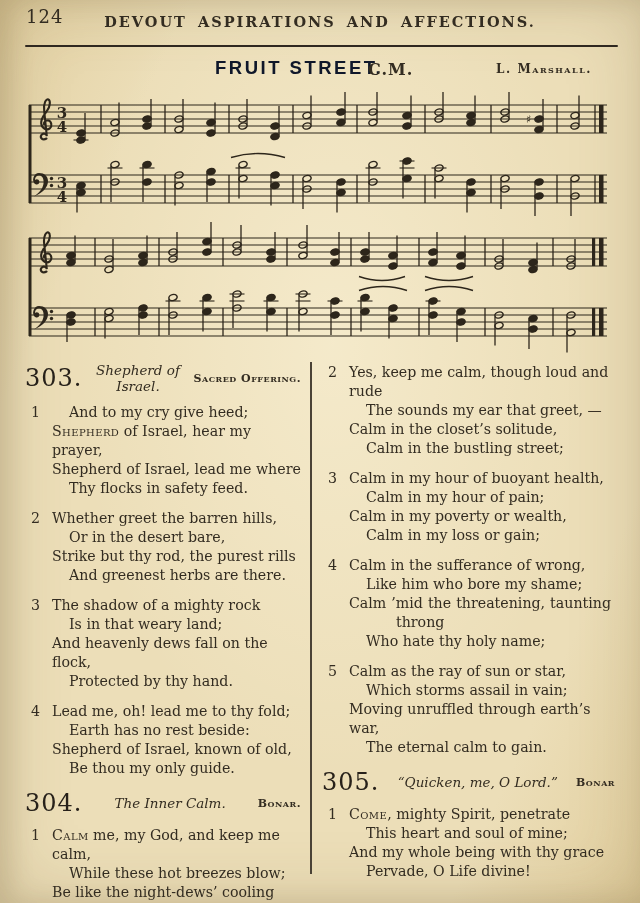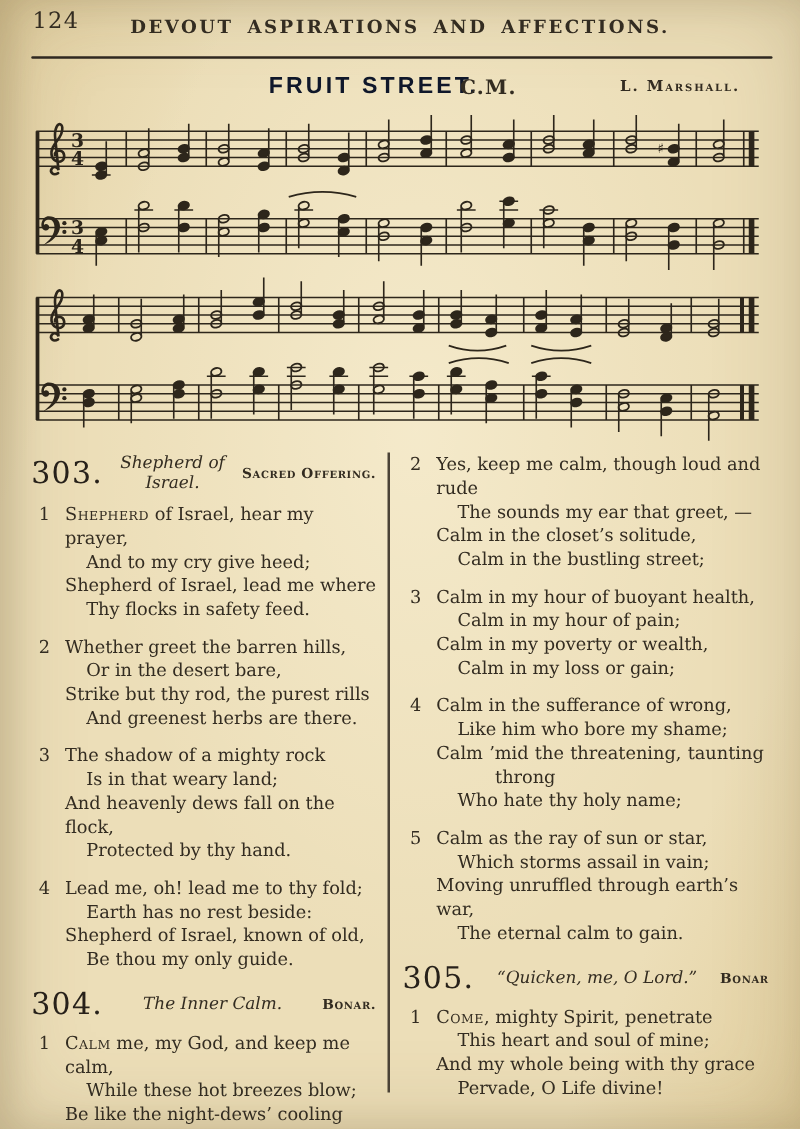--- a/index.html
+++ b/index.html
@@ -371,22 +371,22 @@
 
   <div class="col left">
     <div class="hymn-head">
       <span class="hnum">303.</span>
       <span class="htitle">Shepherd of Israel.</span>
       <span class="hsrc">Sacred Offering.</span>
     </div>
 
     <div class="verse">
       <span class="vnum">1</span>
+      <span class="vline i1">And to my cry give heed;</span>
       <span class="vline"><span class="sc-lead">Shepherd</span><span> of Israel, hear my prayer,</span></span>
-      <span class="vline i1">And to my cry give heed;</span>
       <span class="vline">Shepherd of Israel, lead me where</span>
       <span class="vline i1">Thy flocks in safety feed.</span>
     </div>
 
     <div class="verse">
       <span class="vnum">2</span>
       <span class="vline">Whether greet the barren hills,</span>
       <span class="vline i1">Or in the desert bare,</span>
       <span class="vline">Strike but thy rod, the purest rills</span>
       <span class="vline i1">And greenest herbs are there.</span>

